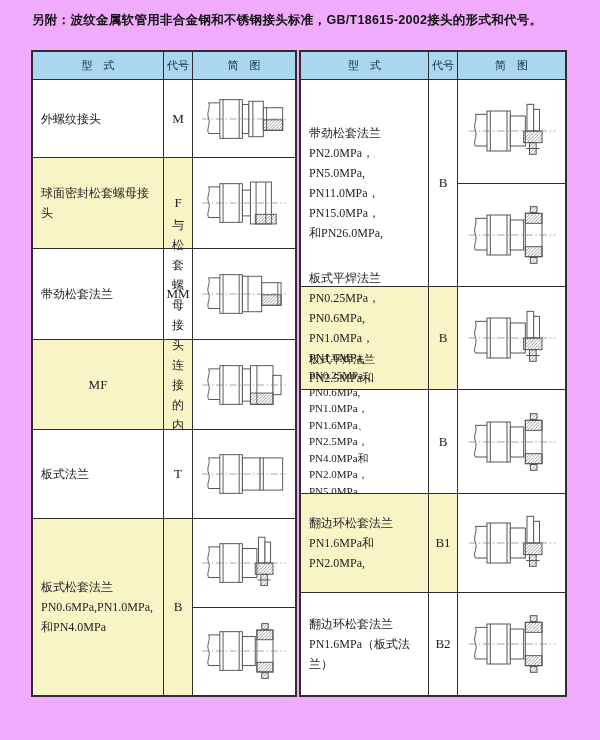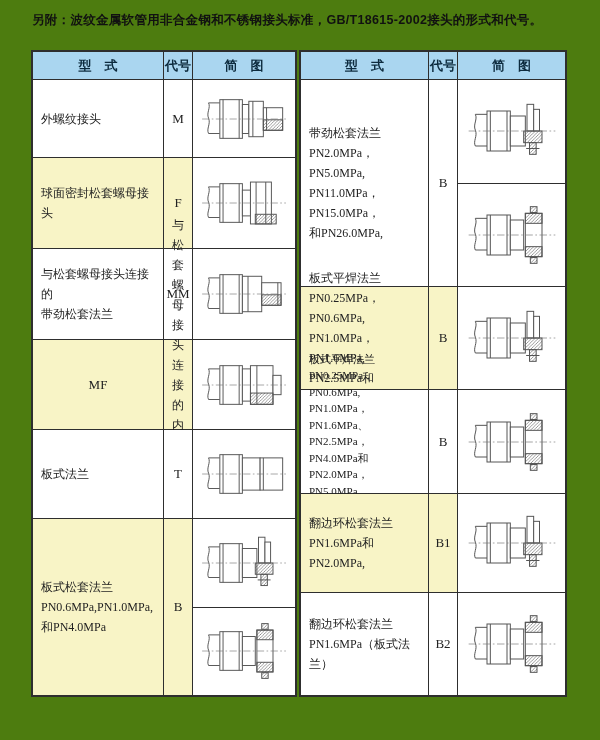--- a/index.html
+++ b/index.html
@@ -3,40 +3,40 @@
 <meta charset="utf-8">
 <style>
   :root {
     --header-bg: #aad6f0;
     --highlight-bg: #f8f4c6;
     --border: #2e2e2e;
   }
   * { margin:0; padding:0; box-sizing:border-box; }
   html,body { background:#ffffff; }
   .page {
-    position:relative; width:600px; height:740px; background:#4d7c0f; overflow:hidden;
+    position:relative; width:600px; height:740px; background:#f0abfc; overflow:hidden;
     font-family:"Liberation Serif", serif; color:#1a1a1a;
   }
   .title {
     position:absolute; left:32px; top:12px; width:560px;
     font-family:"Liberation Sans", sans-serif; font-weight:600; font-size:12.5px;
     color:#111; letter-spacing:0.3px;
   }
   .tbl {
     position:absolute; top:50px; display:grid; background:#fff;
     border:2px solid var(--border);
   }
   #tbl-left  { left:31px;  grid-template-columns:131px 29px 102px; grid-template-rows:28px 78px 91px 91px 90px 89px 176px; }
   #tbl-right { left:299px; grid-template-columns:128px 29px 107px; grid-template-rows:28px 207px 103px 104px 99px 102px; }
   .c { border-right:1px solid var(--border); border-bottom:1px solid var(--border); display:flex; background:#fff; min-width:0; }
   .lc { border-right:none; }
   .lr { border-bottom:none; }
   .hd {
     background:var(--header-bg); align-items:center; justify-content:center;
-    font-family:"Liberation Sans", sans-serif; font-weight:bold; font-size:13px; color:#0d2b3e;
+    font-family:"Liberation Sans", sans-serif; font-weight:normal; font-size:11px; color:#0d2b3e;
   }
   .type {
     flex-direction:column; justify-content:center; padding:5px 13px 5px 8px;
     font-size:12px; line-height:20px; color:#222;
   }
   .type.tight { font-size:11px; line-height:16.5px; }
   .code { align-items:center; justify-content:center; font-size:13px; color:#222; }
   .skc { align-items:center; justify-content:center; }
   .skc.split { flex-direction:column; padding:0; }
   .sub { flex:1 1 0; width:100%; display:flex; align-items:center; justify-content:center; }
@@ -144,21 +144,20 @@
     <div class="c code hl">F</div>
     <div class="c skc lc">
       <svg class="sk" viewBox="0 0 112 72">
           <use href="#g-hose"></use>
           <use href="#g-end-nut"></use>
           <use href="#g-axis"></use>
         </svg>
     </div>
 
     <div class="c type">
-      <div>与松套螺母接头连接的</div>
       <div>带劲松套法兰</div>
     </div>
     <div class="c code">MM</div>
     <div class="c skc lc">
       <svg class="sk" viewBox="0 0 112 72">
           <use href="#g-hose"></use>
           <use href="#g-end-mm"></use>
           <use href="#g-axis"></use>
         </svg>
     </div>

